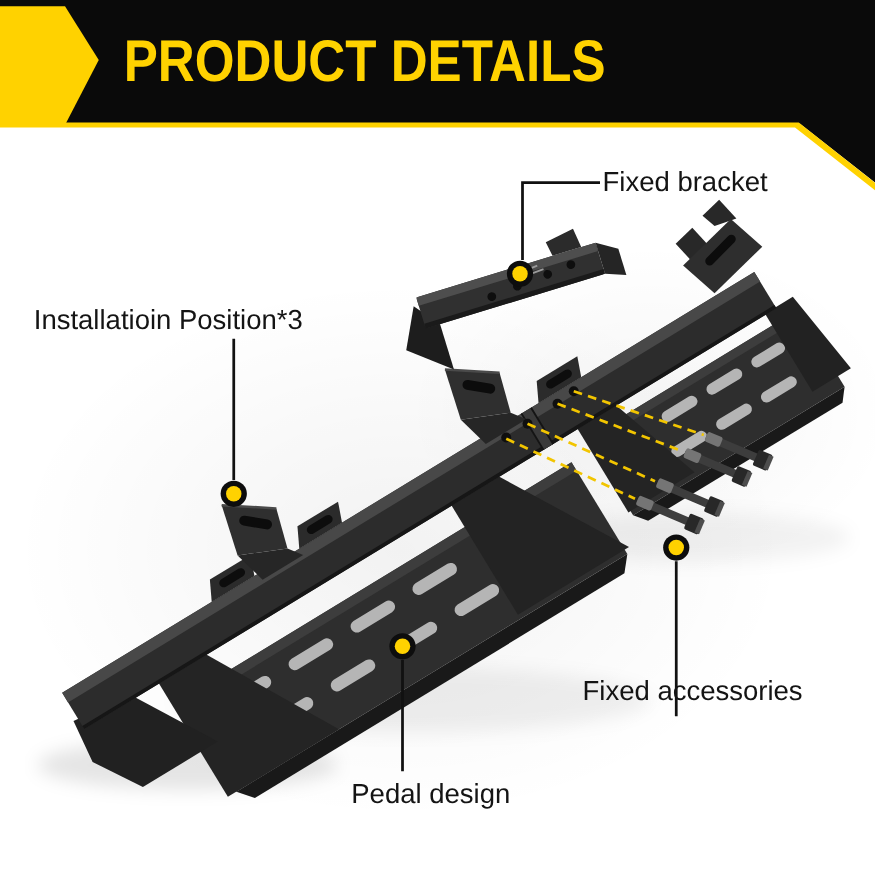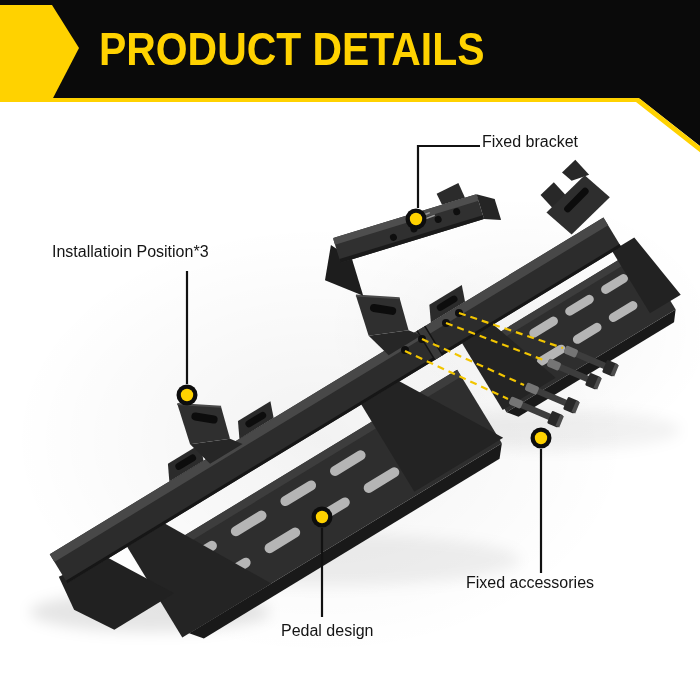--- a/index.html
+++ b/index.html
@@ -16,26 +16,26 @@
   }
   svg.scene{position:absolute;inset:0;z-index:1;}
   .banner-title{
     position:absolute;left:99px;top:21px;z-index:3;
     font-size:47px;font-weight:bold;letter-spacing:0px;
     color:#FFD200;white-space:nowrap;
     transform:scaleX(0.87);transform-origin:left center;
   }
   .label{
     position:absolute;z-index:3;
-    font-size:16px;color:#141414;white-space:nowrap;
+    font-size:22px;color:#141414;white-space:nowrap;
   }
   .label-fixed-bracket{left:482px;top:133px;}
-  .label-installation{left:27px;top:243px;margin-left:25px;}
+  .label-installation{left:27px;top:243px;}
   .label-pedal{left:281px;top:622px;text-align:center;}
-  .label-accessories{left:466px;top:574px;}
+  .label-accessories{left:466px;top:540px;}
 </style>
 </head>
 <body>
 
 <div class="shading"></div>
 
 <svg class="scene" width="700" height="700" viewBox="0 0 700 700">
   <defs>
     <filter id="soft" x="-50%" y="-50%" width="200%" height="200%">
       <feGaussianBlur stdDeviation="7"></feGaussianBlur>

